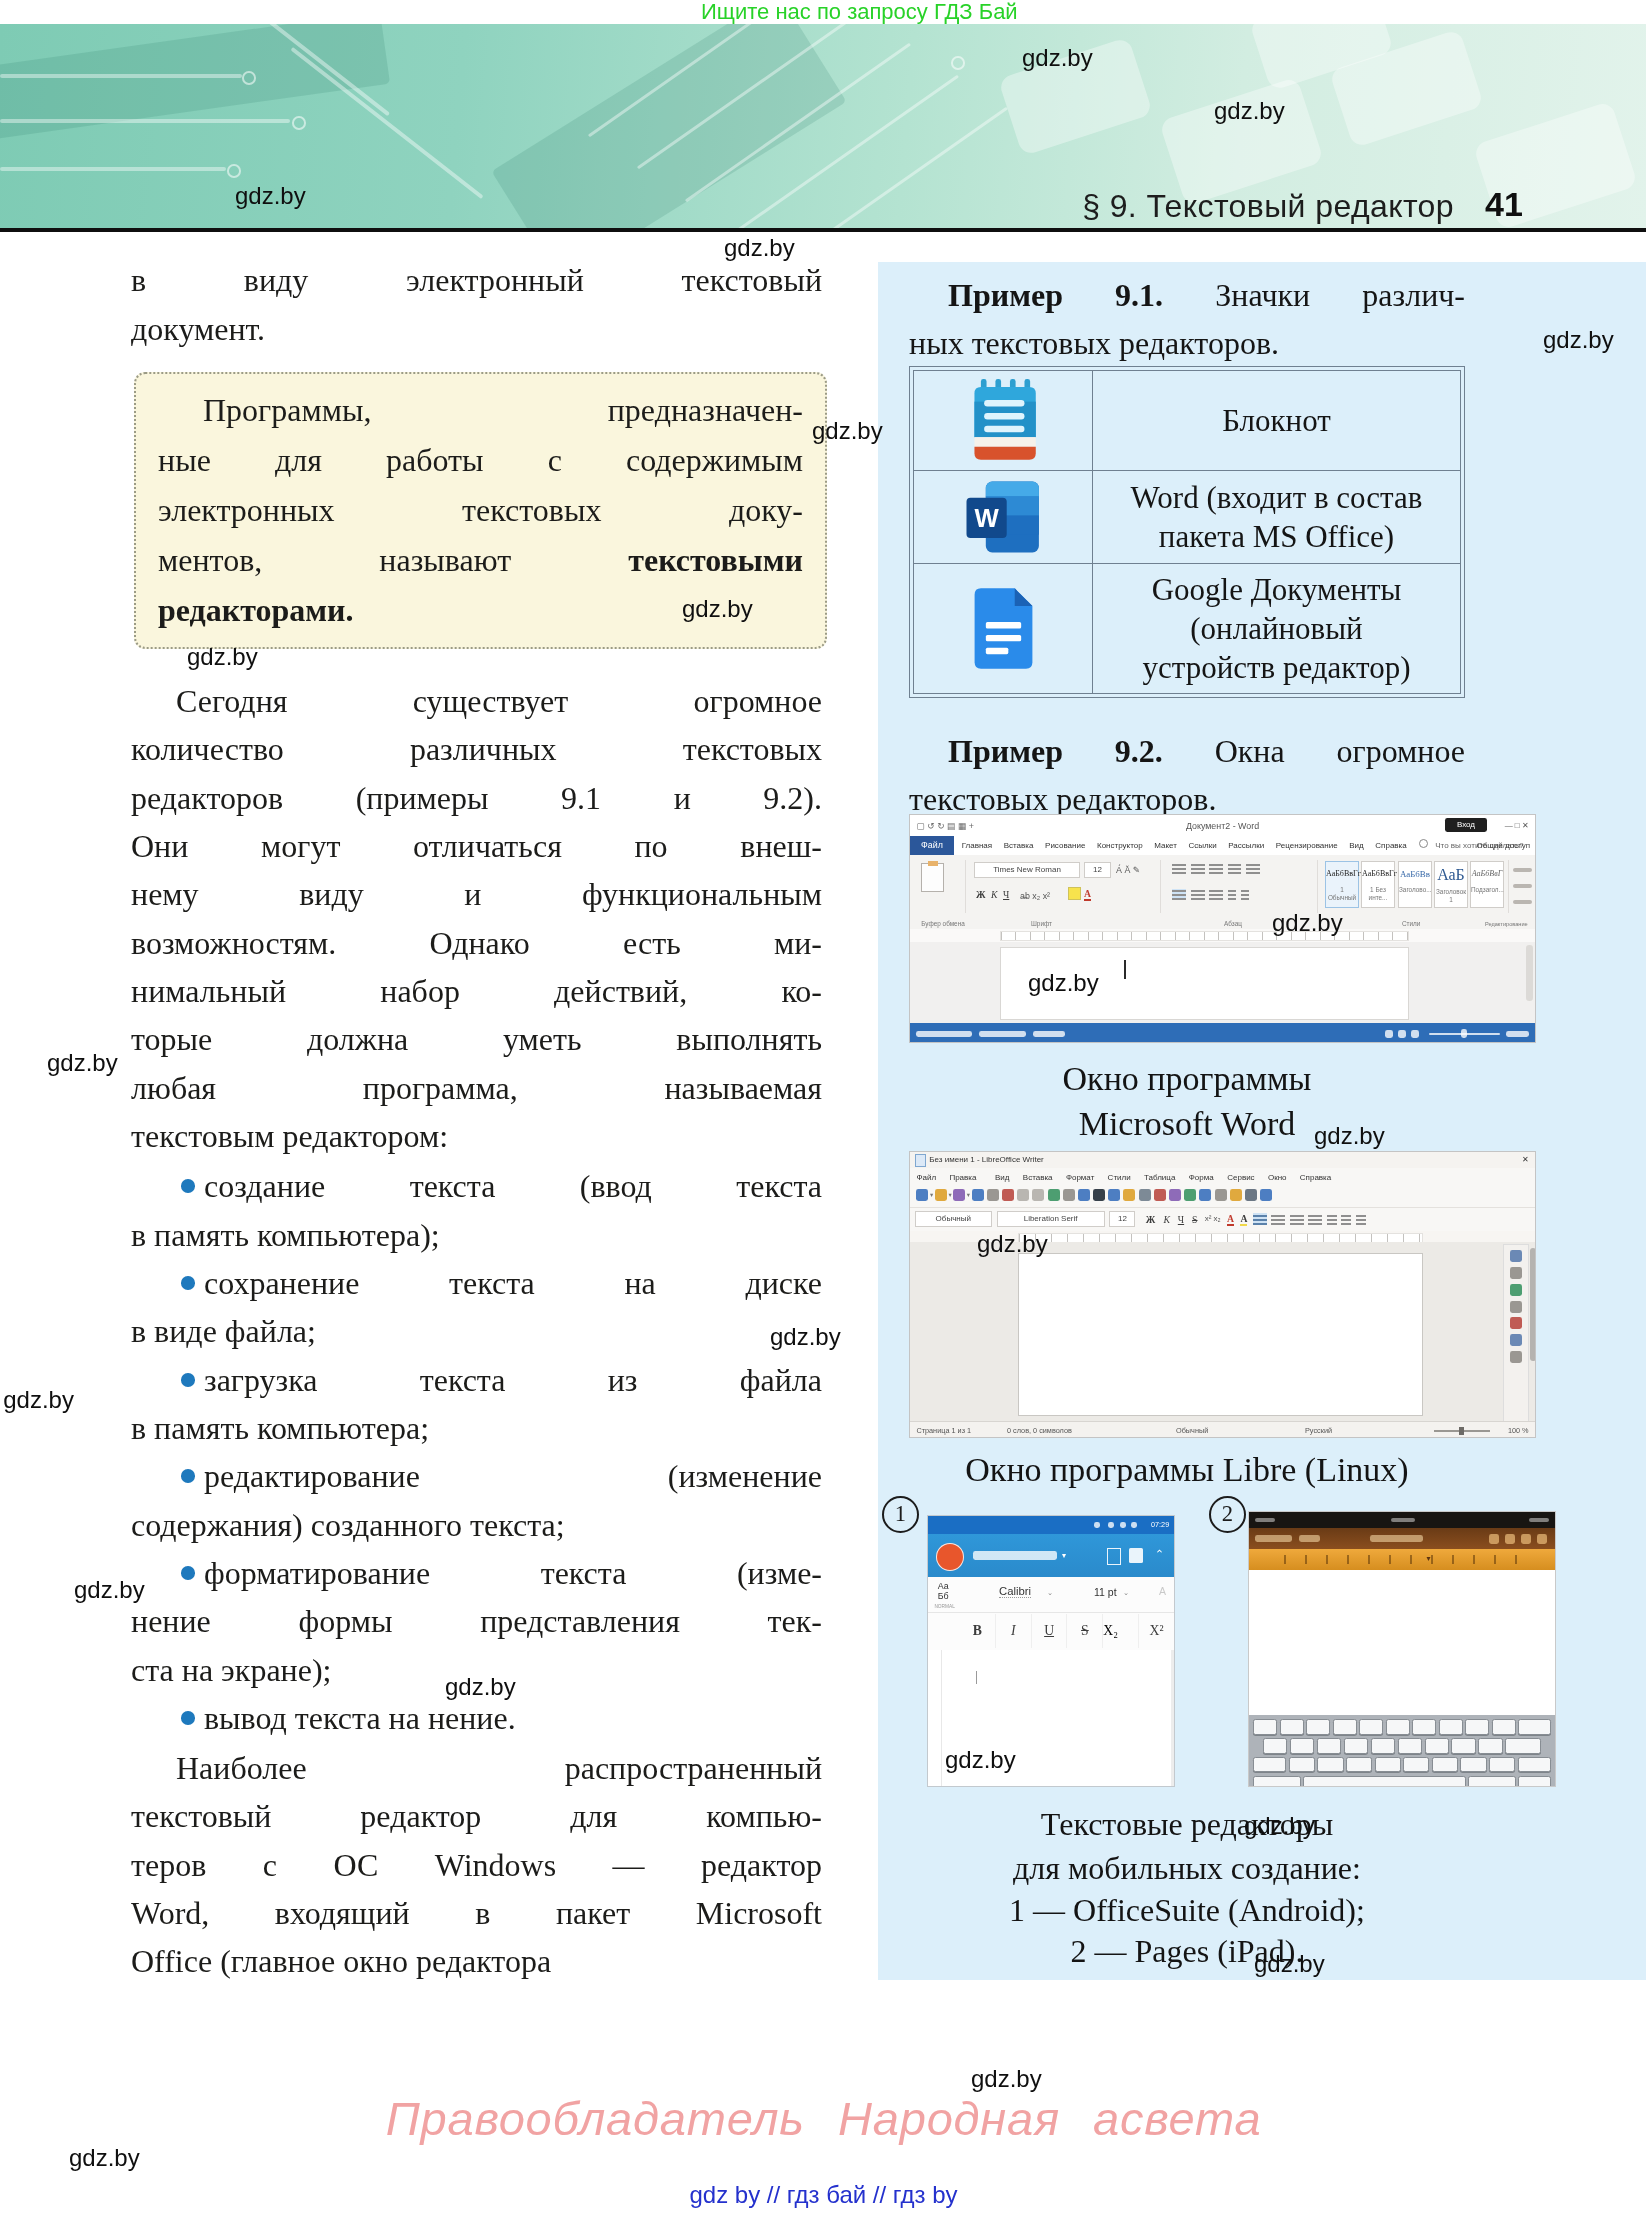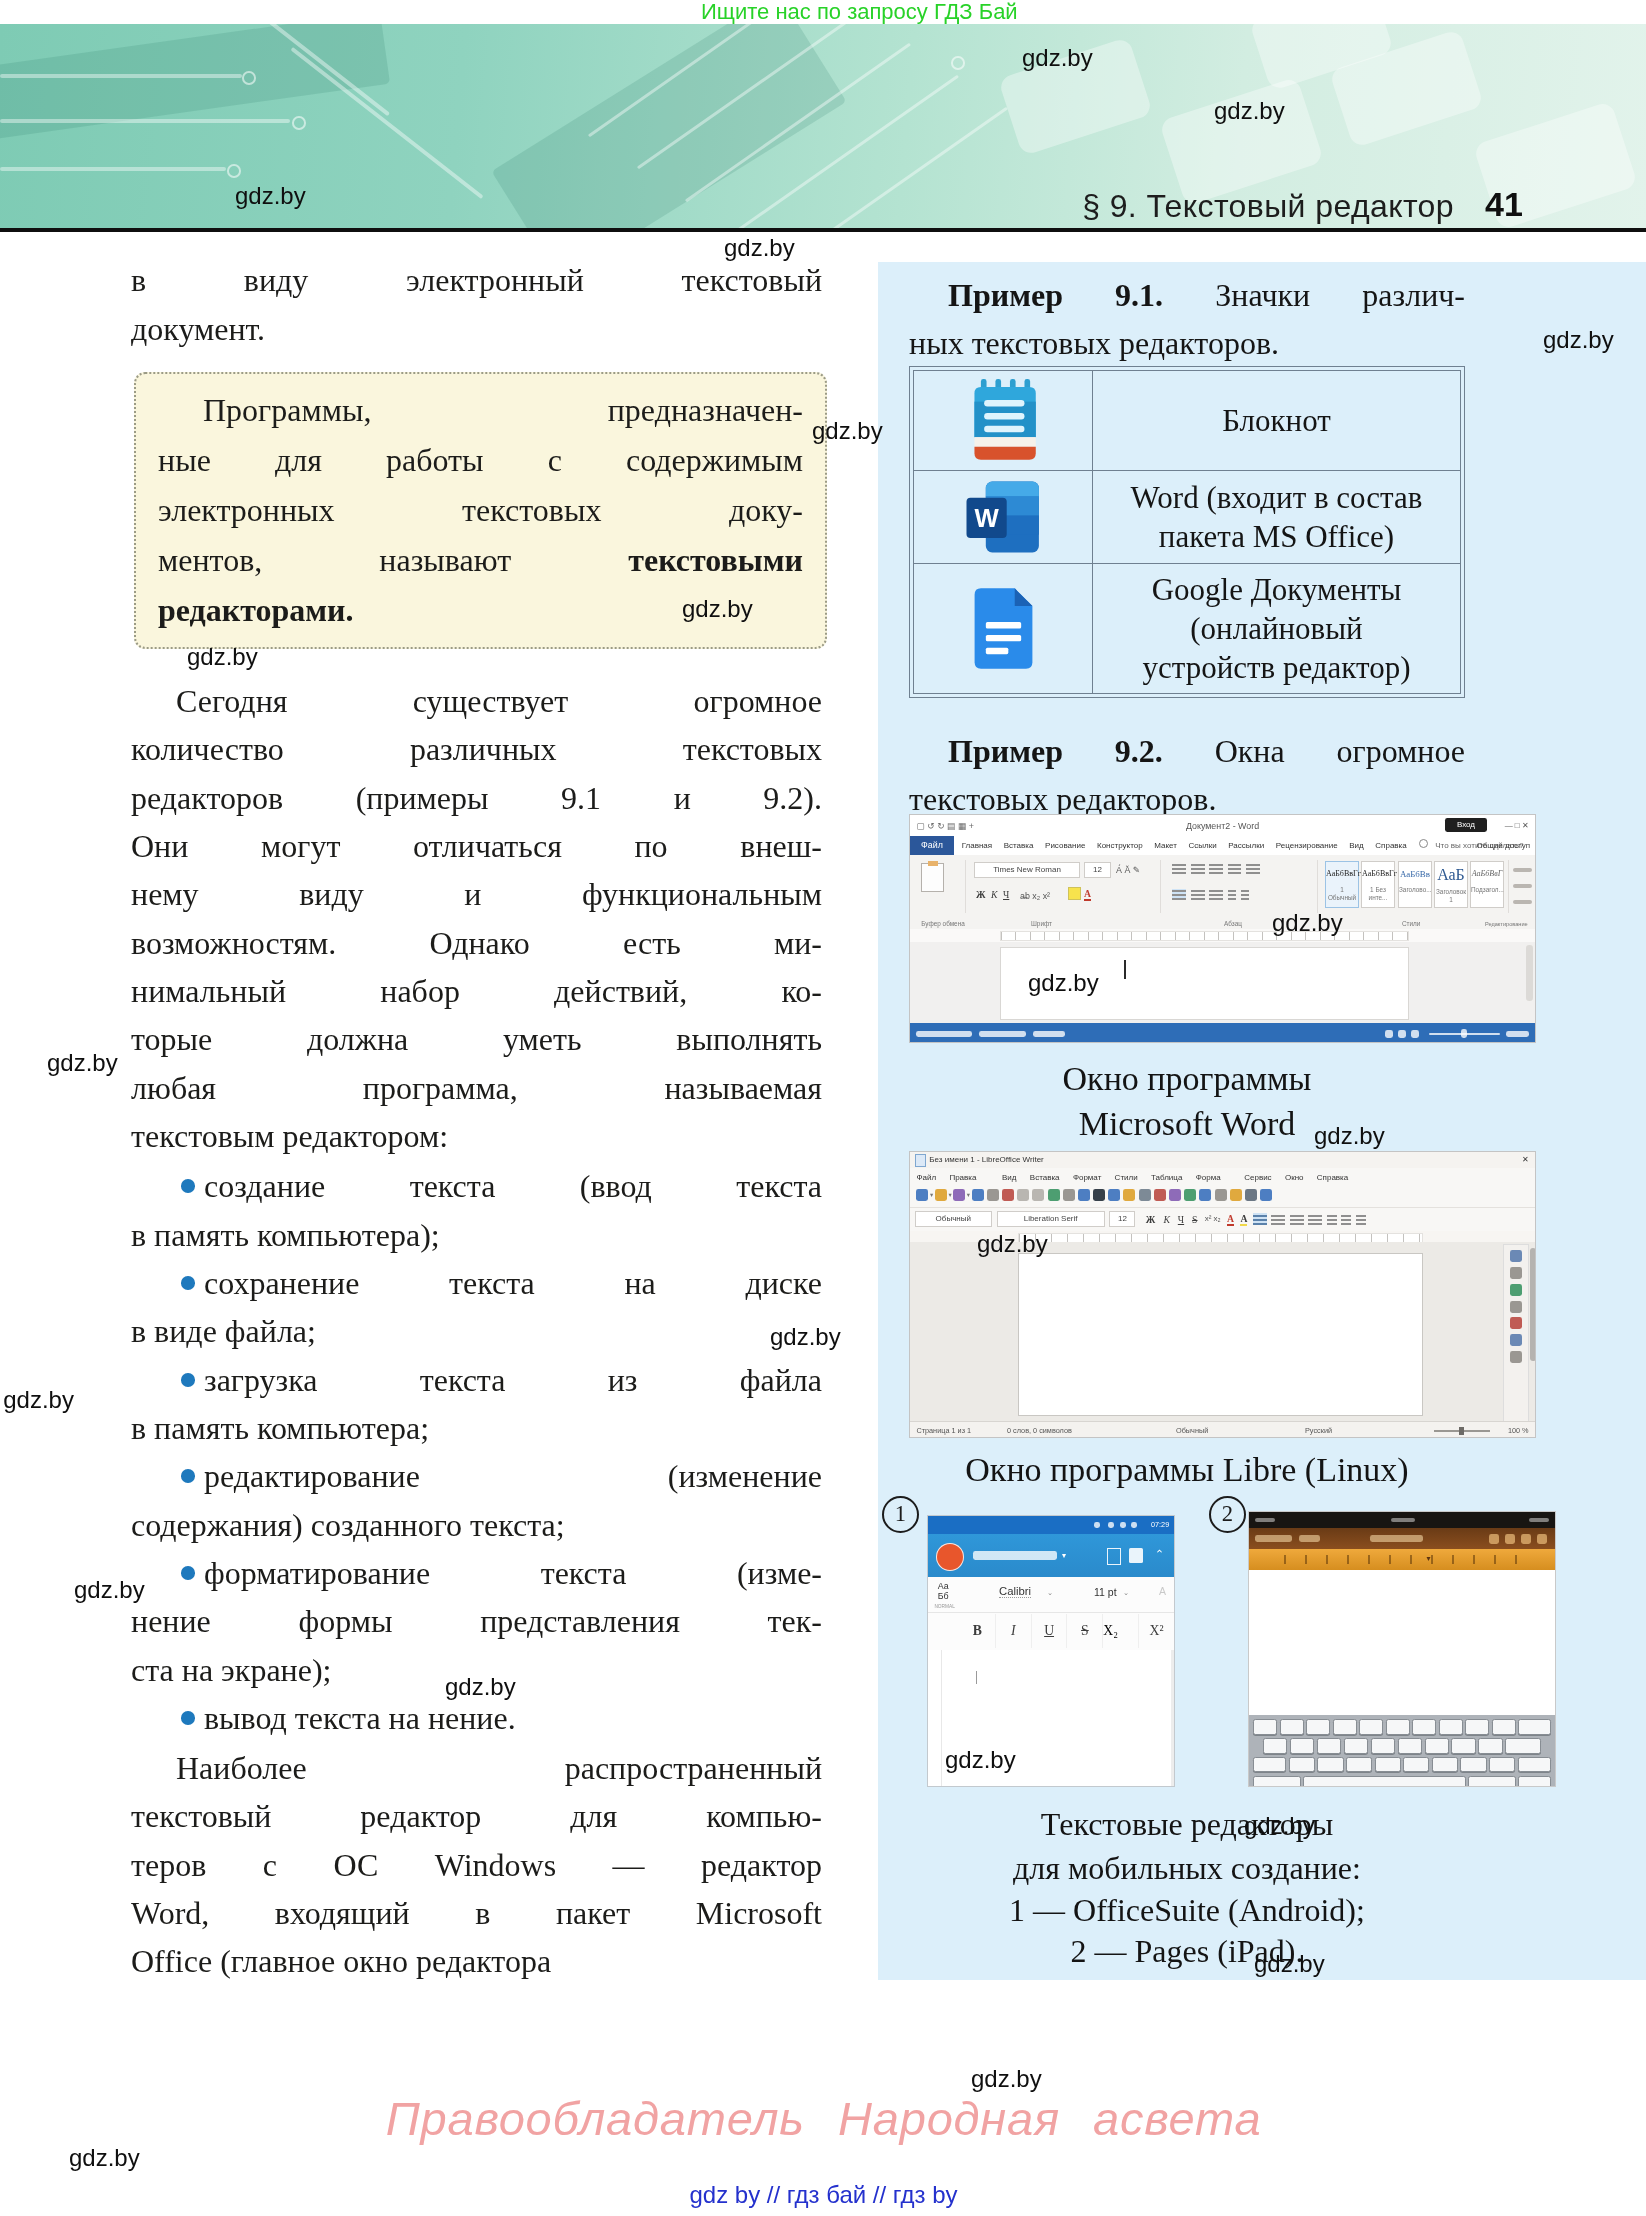--- a/index.html
+++ b/index.html
@@ -295,27 +295,27 @@
   <div class="cap" style="top:1101px">Microsoft Word</div>
 
   <div class="win" style="left:909px;top:1151px;width:627px;height:287px;background:#f8f7f5">
     <div style="position:absolute;left:0;top:0;right:0;height:16px;background:#f5f3f0;border-bottom:0.8px solid #dddad6">
       <span style="position:absolute;left:4.8px;top:2.4px;width:8.9px;height:10.5px;background:#dce9f7;border:0.8px solid #7fa7d0"></span>
       <span class="t10" style="position:absolute;left:19.3px;top:2.4px">Без имени 1 - LibreOffice Writer</span>
       <span class="t10" style="position:absolute;right:6.4px;top:2.4px;color:#333">✕</span>
     </div>
     <div style="position:absolute;left:0;top:16px;right:0;height:14.5px;background:#f8f7f5;white-space:nowrap;padding-left:6.4px">
       <span class="t10" style="margin-right:9.7px">Файл</span>
-      <span class="t10" style="margin-right:22px">Правка</span>
+      <span class="t10" style="margin-right:15px">Правка</span>
       <span class="t10" style="margin-right:9.7px">Вид</span>
       <span class="t10" style="margin-right:9.7px">Вставка</span>
       <span class="t10" style="margin-right:9.7px">Формат</span>
       <span class="t10" style="margin-right:9.7px">Стили</span>
       <span class="t10" style="margin-right:9.7px">Таблица</span>
-      <span class="t10" style="margin-right:20px">Форма</span>
+      <span class="t10" style="margin-right:10px">Форма</span>
       <span class="t10" style="margin-right:9.7px">Сервис</span>
       <span class="t10" style="margin-right:9.7px">Окно</span>
       <span class="t10">Справка</span>
     </div>
     <div style="position:absolute;left:0;top:31px;right:0;height:24px;border-bottom:0.8px solid #e4e1dd;display:flex;align-items:center;padding-left:4.8px">
       <span class="chip" style="background:#4d7ec2"></span>
         <span class="t8">▾</span>
       <span class="chip" style="background:#e0a93e"></span>
         <span class="t8">▾</span>
       <span class="chip" style="background:#8e6bb8"></span>

